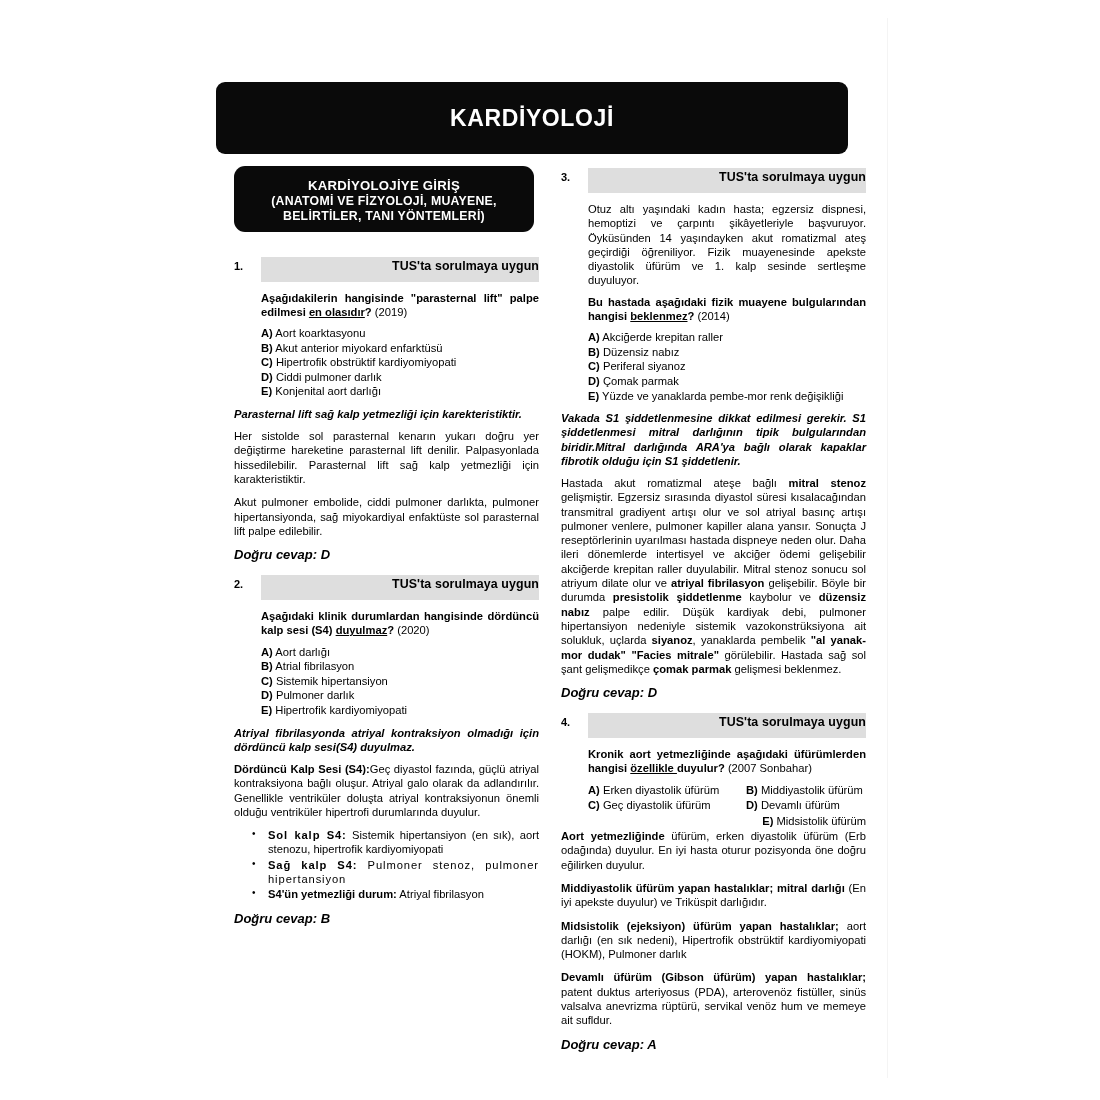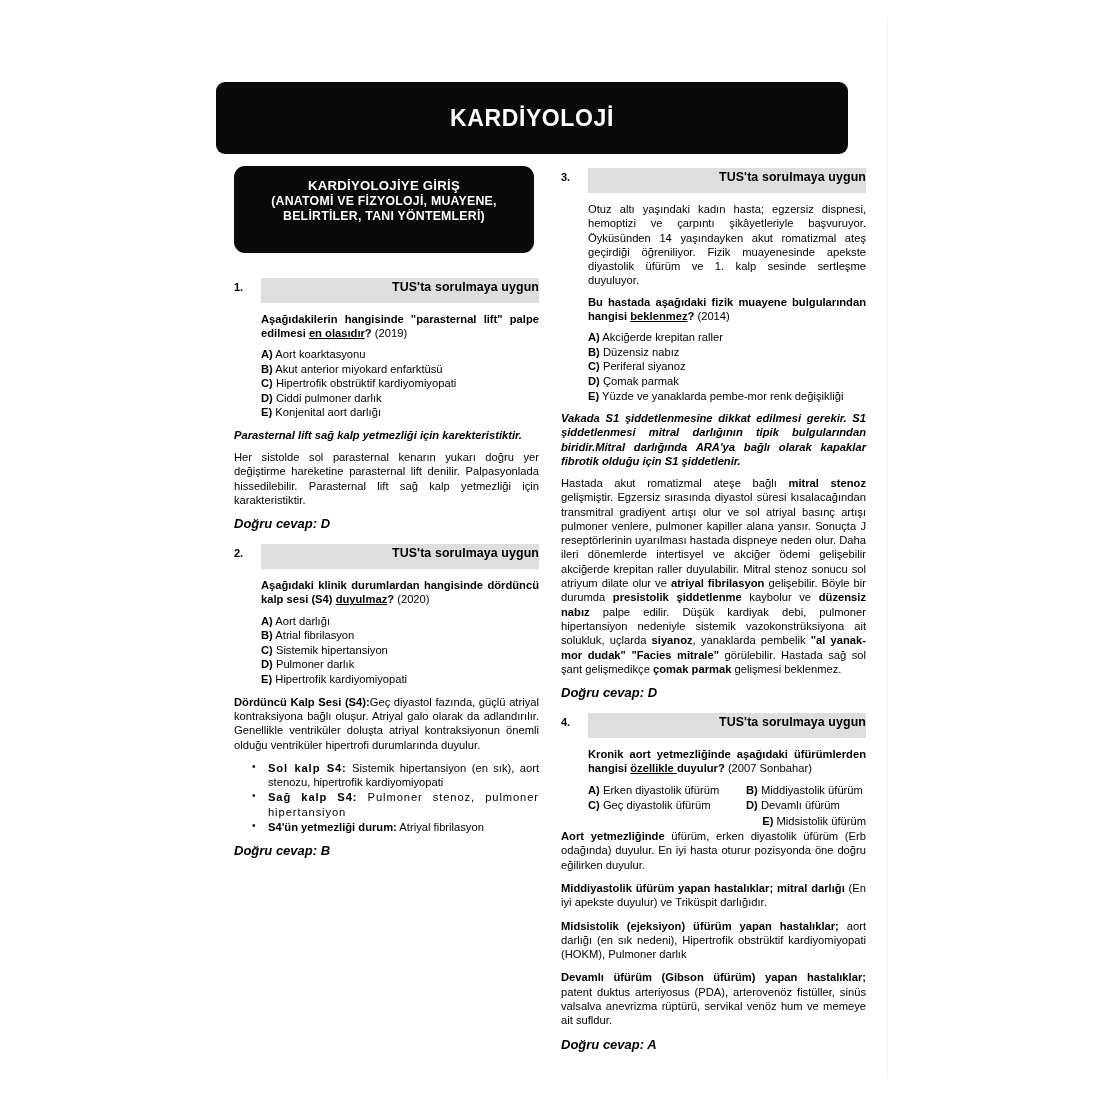--- a/index.html
+++ b/index.html
@@ -59,21 +59,21 @@
     width: 305px;
   }
   .col-left { left: 234px; }
   .col-right { left: 561px; top: 168px; }
 
   
   .section-box {
     width: 300px;
     background: #0a0a0a;
     border-radius: 11px;
-    padding: 12px 10px 28px 10px;
+    padding: 12px 10px 7px 10px;
     box-sizing: border-box;
     text-align: center;
     margin-bottom: 25px;
   }
   .section-box-line {
     color: #ffffff;
     font-size: 12.3px;
     font-weight: bold;
     line-height: 15.5px;
     letter-spacing: 0.25px;
@@ -217,38 +217,40 @@
         <div class="opt-list">
           <div class="opt"><b>A)</b> <span>Aort koarktasyonu</span></div>
           <div class="opt"><b>B)</b> <span>Akut anterior miyokard enfarktüsü</span></div>
           <div class="opt"><b>C)</b> <span>Hipertrofik obstrüktif kardiyomiyopati</span></div>
           <div class="opt"><b>D)</b> <span>Ciddi pulmoner darlık</span></div>
           <div class="opt"><b>E)</b> <span>Konjenital aort darlığı</span></div>
         </div>
       </div>
       <div class="ex-italic">Parasternal lift sağ kalp yetmezliği için karekteristiktir.</div>
       <div class="ex-para">Her sistolde sol parasternal kenarın yukarı doğru yer değiştirme hareketine parasternal lift denilir. Palpasyonlada hissedilebilir. Parasternal lift sağ kalp yetmezliği için karakteristiktir.</div>
+      <div class="ex-para">Akut pulmoner embolide, ciddi pulmoner darlıkta, pulmoner hipertansiyonda, sağ miyokardiyal enfaktüste sol parasternal lift palpe edilebilir.</div>
       <div class="answer">Doğru cevap: D</div>
     </div>
 
     <div class="q-block">
       <div class="q-head">
         <div class="q-num">2.</div>
         <div class="q-badge">TUS'ta sorulmaya uygun</div>
       </div>
       <div class="q-body">
         <div class="q-stem"><span>Aşağıdaki klinik durumlardan hangisinde dördüncü kalp sesi (S4) </span><span class="u">duyulmaz</span><span>?</span> <span class="yr">(2020)</span></div>
         <div class="opt-list">
           <div class="opt"><b>A)</b> <span>Aort darlığı</span></div>
           <div class="opt"><b>B)</b> <span>Atrial fibrilasyon</span></div>
           <div class="opt"><b>C)</b> <span>Sistemik hipertansiyon</span></div>
           <div class="opt"><b>D)</b> <span>Pulmoner darlık</span></div>
           <div class="opt"><b>E)</b> <span>Hipertrofik kardiyomiyopati</span></div>
         </div>
       </div>
+      <div class="ex-italic">Atriyal fibrilasyonda atriyal kontraksiyon olmadığı için dördüncü kalp sesi(S4) duyulmaz.</div>
       <div class="ex-para"><b>Dördüncü Kalp Sesi (S4):</b><span>Geç diyastol fazında, güçlü atriyal kontraksiyona bağlı oluşur. Atriyal galo olarak da adlandırılır. Genellikle ventriküler doluşta atriyal kontraksiyonun önemli olduğu ventriküler hipertrofi durumlarında duyulur.</span></div>
       <div class="bullets">
         <div class="bullet"><b class="sp">Sol kalp S4:</b><span> Sistemik hipertansiyon (en sık), aort stenozu, hipertrofik kardiyomiyopati</span></div>
         <div class="bullet"><b class="sp">Sağ kalp S4:</b><span class="sp"> Pulmoner stenoz, pulmoner hipertansiyon</span></div>
         <div class="bullet"><b>S4'ün yetmezliği durum:</b><span> Atriyal fibrilasyon</span></div>
       </div>
       <div class="answer">Doğru cevap: B</div>
     </div>
 
   </div>

